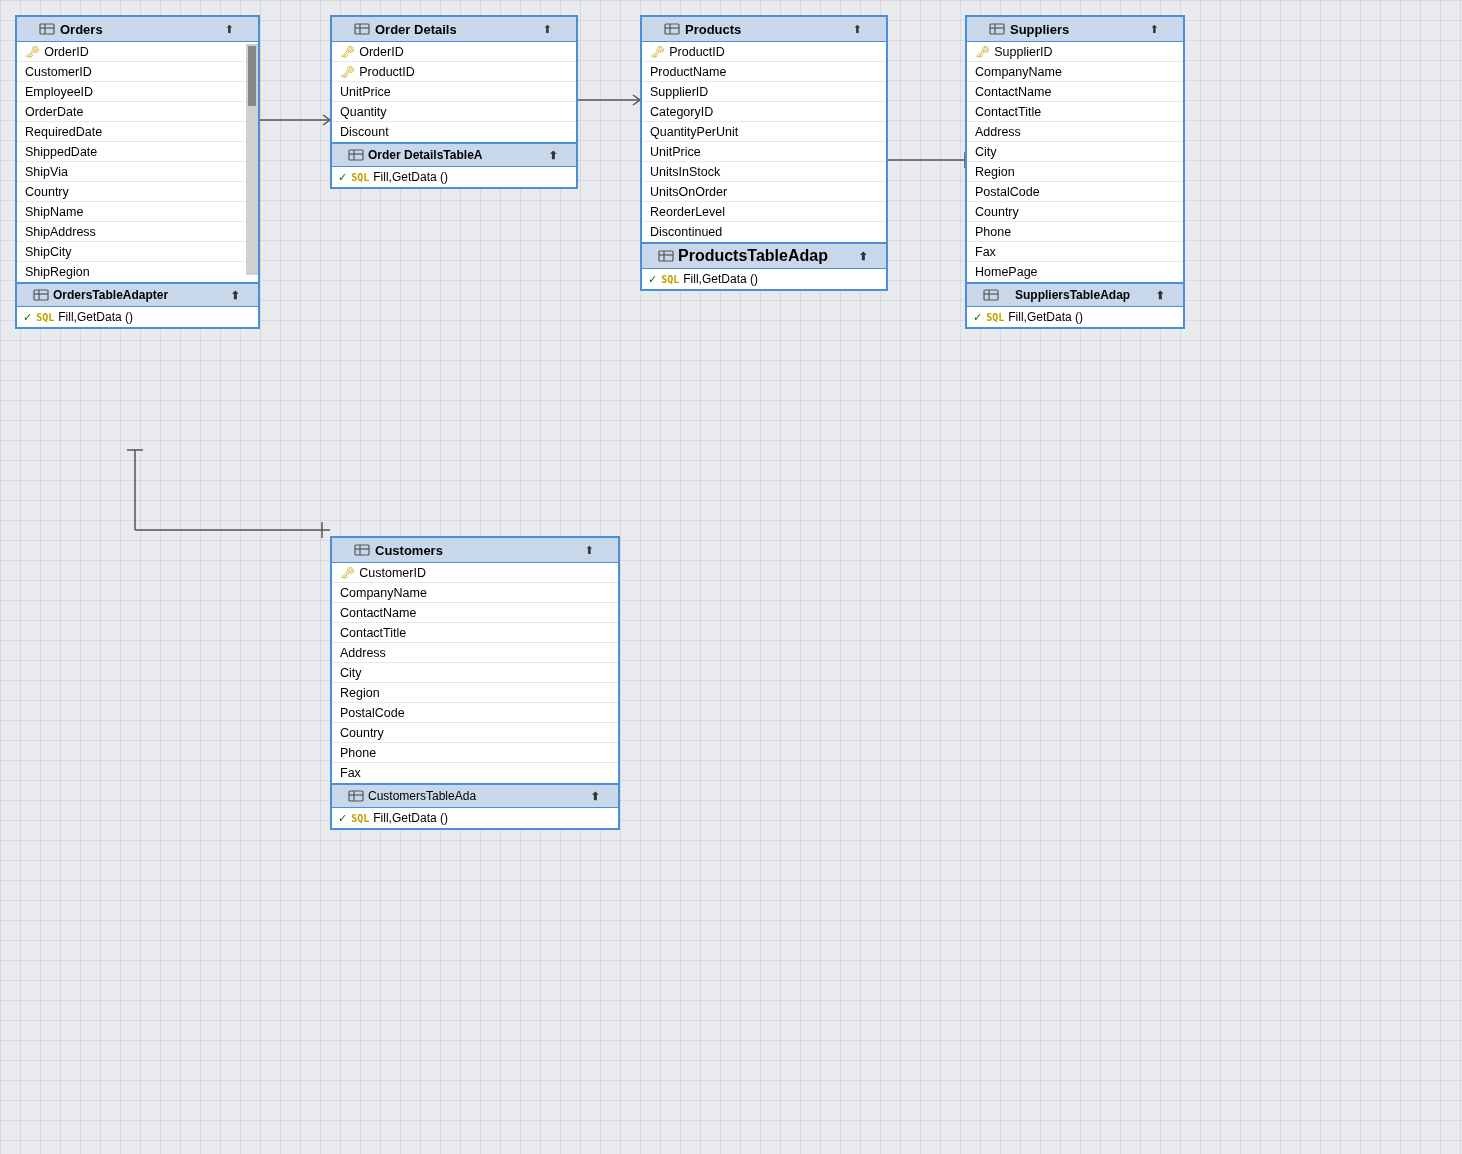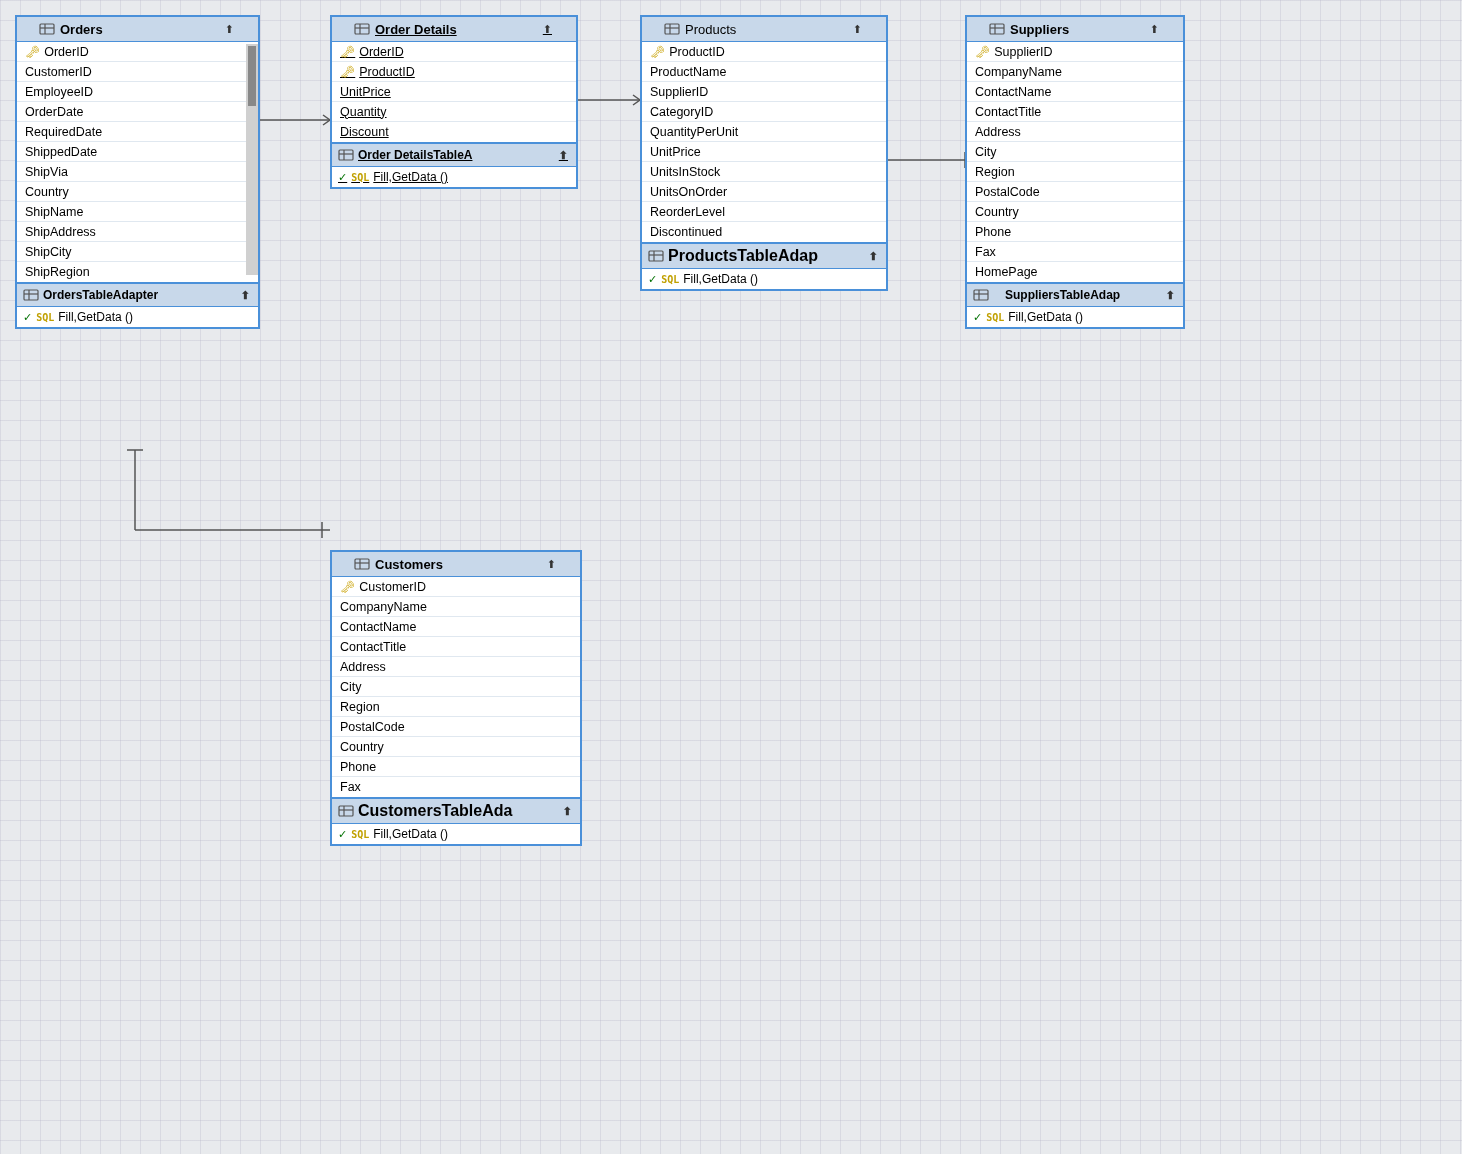--- a/index.html
+++ b/index.html
@@ -101,21 +101,21 @@
 
     
     .adapter-section {
       border-top: 2px solid #4a90d9;
       background: #c8d8ea;
     }
     .adapter-header {
       display: flex;
       align-items: center;
       justify-content: space-between;
-      padding: 3px 6px;
+      padding: 3px 16px;
       border-bottom: 1px solid #4a90d9;
       font-weight: bold;
       font-size: 12px;
     }
     .adapter-method {
       display: flex;
       align-items: center;
       padding: 3px 6px;
       font-size: 12px;
       background: #fff;
@@ -244,21 +244,21 @@
         <span class="collapse-btn">⬆</span>
       </div>
       <div class="adapter-method">
         <span class="checkmark-icon">✓</span>
         <span class="sql-icon">SQL</span>
         <span>Fill,GetData ()</span>
       </div>
     </div>
   </div>
 
-  <div class="db-table" style="top:15px; left:330px; width:248px;text-decoration:underline;">
+  <div class="db-table" style="top:15px; left:330px; width:248px;">
     <div class="table-header">
       <div class="table-header-left">
         <svg width="16" height="16">
           <rect x="1" y="3" width="14" height="10" rx="1" fill="none" stroke="#555" stroke-width="1.2"></rect>
           <line x1="1" y1="7" x2="15" y2="7" stroke="#555" stroke-width="1.2"></line>
           <line x1="6" y1="3" x2="6" y2="13" stroke="#555" stroke-width="1.2"></line>
         </svg>
         <span style="font-weight:bold;font-size:13px;">Order Details</span>
       </div>
       <span class="collapse-btn">⬆</span>
@@ -303,21 +303,21 @@
   </div>
 
   <div class="db-table" style="top:15px; left:640px; width:248px;">
     <div class="table-header">
       <div class="table-header-left">
         <svg width="16" height="16">
           <rect x="1" y="3" width="14" height="10" rx="1" fill="none" stroke="#555" stroke-width="1.2"></rect>
           <line x1="1" y1="7" x2="15" y2="7" stroke="#555" stroke-width="1.2"></line>
           <line x1="6" y1="3" x2="6" y2="13" stroke="#555" stroke-width="1.2"></line>
         </svg>
-        <span style="font-weight:normal;font-size:13px;">Products</span>
+        <span style="font-weight:bold;font-size:13px;">Products</span>
       </div>
       <span class="collapse-btn">⬆</span>
     </div>
     <ul class="field-list">
       <li class="field-item">
         <span class="key-icon">🗝</span>
         <span class="field-name">ProductID</span>
       </li>
       <li class="field-item">
         <span class="field-name">ProductName</span>
@@ -431,21 +431,21 @@
         <span class="collapse-btn">⬆</span>
       </div>
       <div class="adapter-method">
         <span class="checkmark-icon">✓</span>
         <span class="sql-icon">SQL</span>
         <span>Fill,GetData ()</span>
       </div>
     </div>
   </div>
 
-  <div class="db-table" style="top:550px; left:330px; width:252px;">
+  <div class="db-table" style="top:536px; left:330px; width:290px;">
     <div class="table-header">
       <div class="table-header-left">
         <svg width="16" height="16">
           <rect x="1" y="3" width="14" height="10" rx="1" fill="none" stroke="#555" stroke-width="1.2"></rect>
           <line x1="1" y1="7" x2="15" y2="7" stroke="#555" stroke-width="1.2"></line>
           <line x1="6" y1="3" x2="6" y2="13" stroke="#555" stroke-width="1.2"></line>
         </svg>
         <span style="font-weight:bold;font-size:13px;">Customers</span>
       </div>
       <span class="collapse-btn">⬆</span>
@@ -487,21 +487,21 @@
       </li>
     </ul>
     <div class="adapter-section">
       <div class="adapter-header">
         <div style="display:flex;align-items:center;gap:4px;">
           <svg width="16" height="16">
             <rect x="1" y="3" width="14" height="10" rx="1" fill="none" stroke="#555" stroke-width="1.2"></rect>
             <line x1="1" y1="7" x2="15" y2="7" stroke="#555" stroke-width="1.2"></line>
             <line x1="6" y1="3" x2="6" y2="13" stroke="#555" stroke-width="1.2"></line>
           </svg>
-          <span style="font-weight:bold;font-size:16px;">CustomersTableAda</span>
+          <span style="font-weight:normal;font-size:12px;">CustomersTableAda</span>
         </div>
         <span class="collapse-btn">⬆</span>
       </div>
       <div class="adapter-method">
         <span class="checkmark-icon">✓</span>
         <span class="sql-icon">SQL</span>
         <span>Fill,GetData ()</span>
       </div>
     </div>
   </div>

